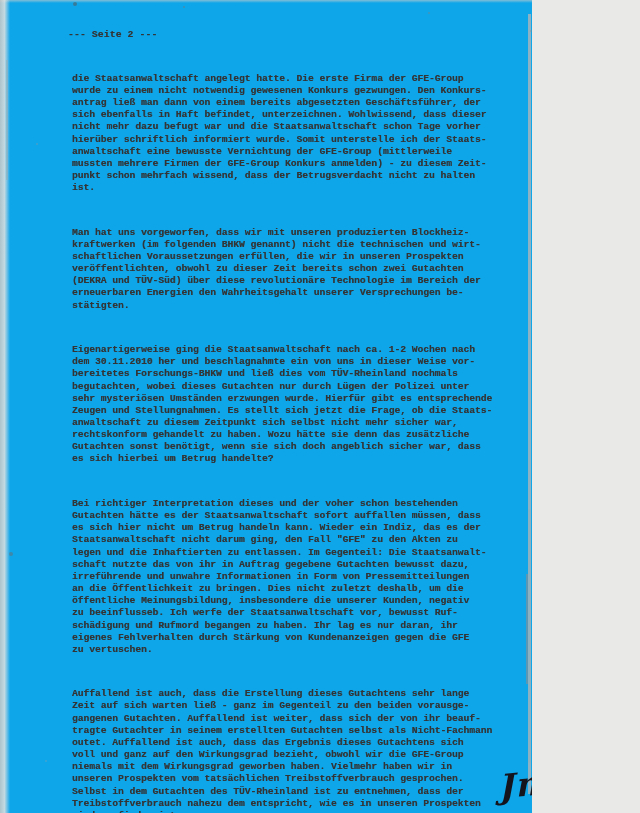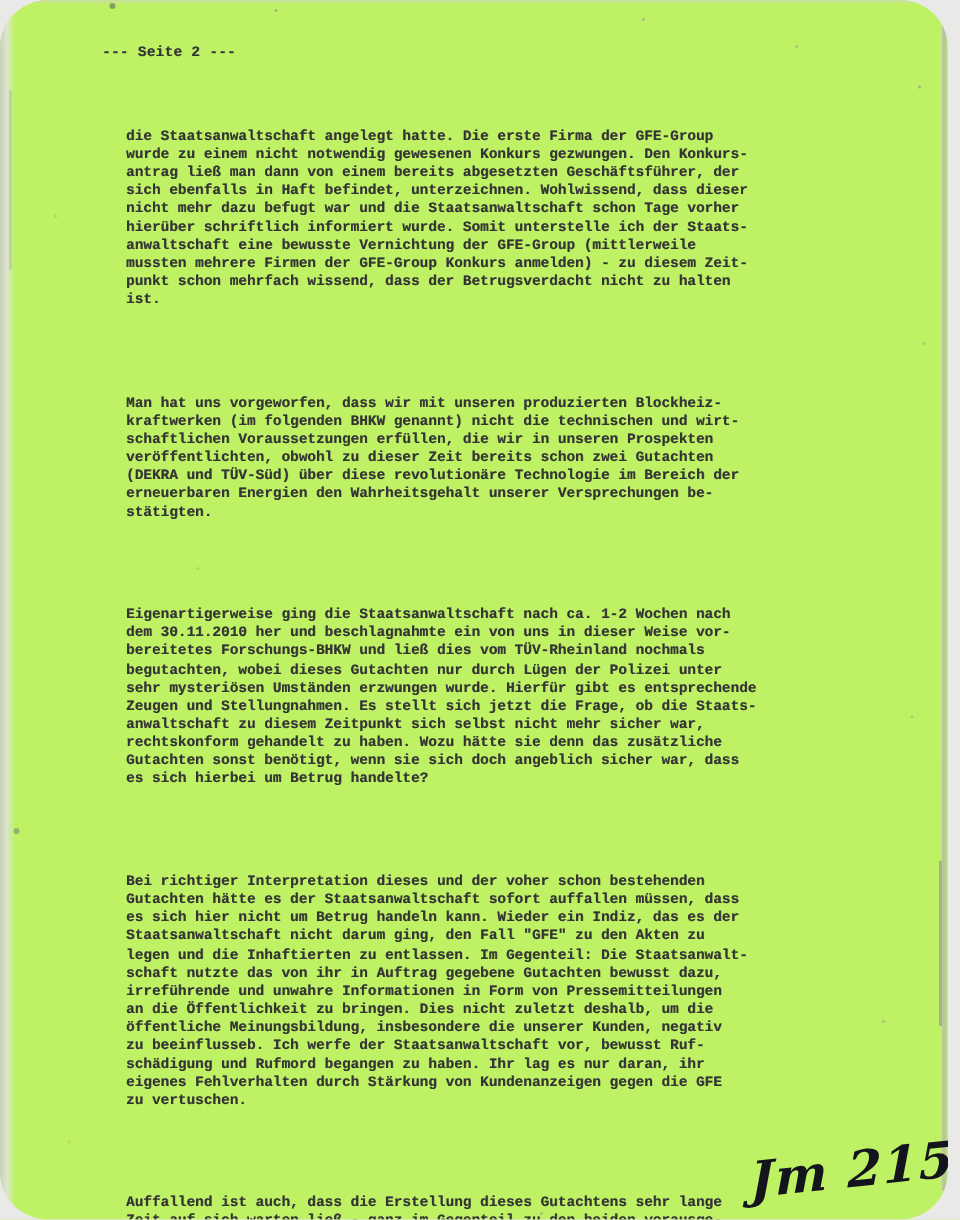--- a/index.html
+++ b/index.html
@@ -5,25 +5,24 @@
   html, body {
     margin: 0;
     padding: 0;
     width: 640px;
     height: 813px;
     overflow: hidden;
     background: #e9e9e7;
   }
   .scan-page {
     position: relative;
-    width: 632px;
+    width: 532px;
     height: 813px;
-    background: #bef264;
+    background: #0ea5e9;
     overflow: hidden;
-    border-radius: 32px;
   }
   
   .edge-left {
     position: absolute;
     left: 0; top: 0;
     width: 10px; height: 813px;
     background: linear-gradient(to right, #c9c9c7 0%, #e3e3e1 45%, rgba(253,253,251,0) 100%);
     opacity: 0.85;
   }
   .edge-left::after {
@@ -88,21 +87,21 @@
     font-weight: 700;
     color: #343434;
     text-shadow: 0.3px 0 0 rgba(52,52,52,0.55);
     white-space: pre;
   }
   .page-header {
     margin: 0 0 3px 0;
     letter-spacing: 0.2px;
   }
   .doc-paragraph {
-    margin: 16px;
+    margin: 4px;
   }
   .handwritten-annotation {
     position: absolute;
     left: 500px;
     top: 760px;
     width: 140px;
     font-family: "DejaVu Serif", serif;
     font-style: italic;
     font-weight: 700;
     font-size: 33px;

